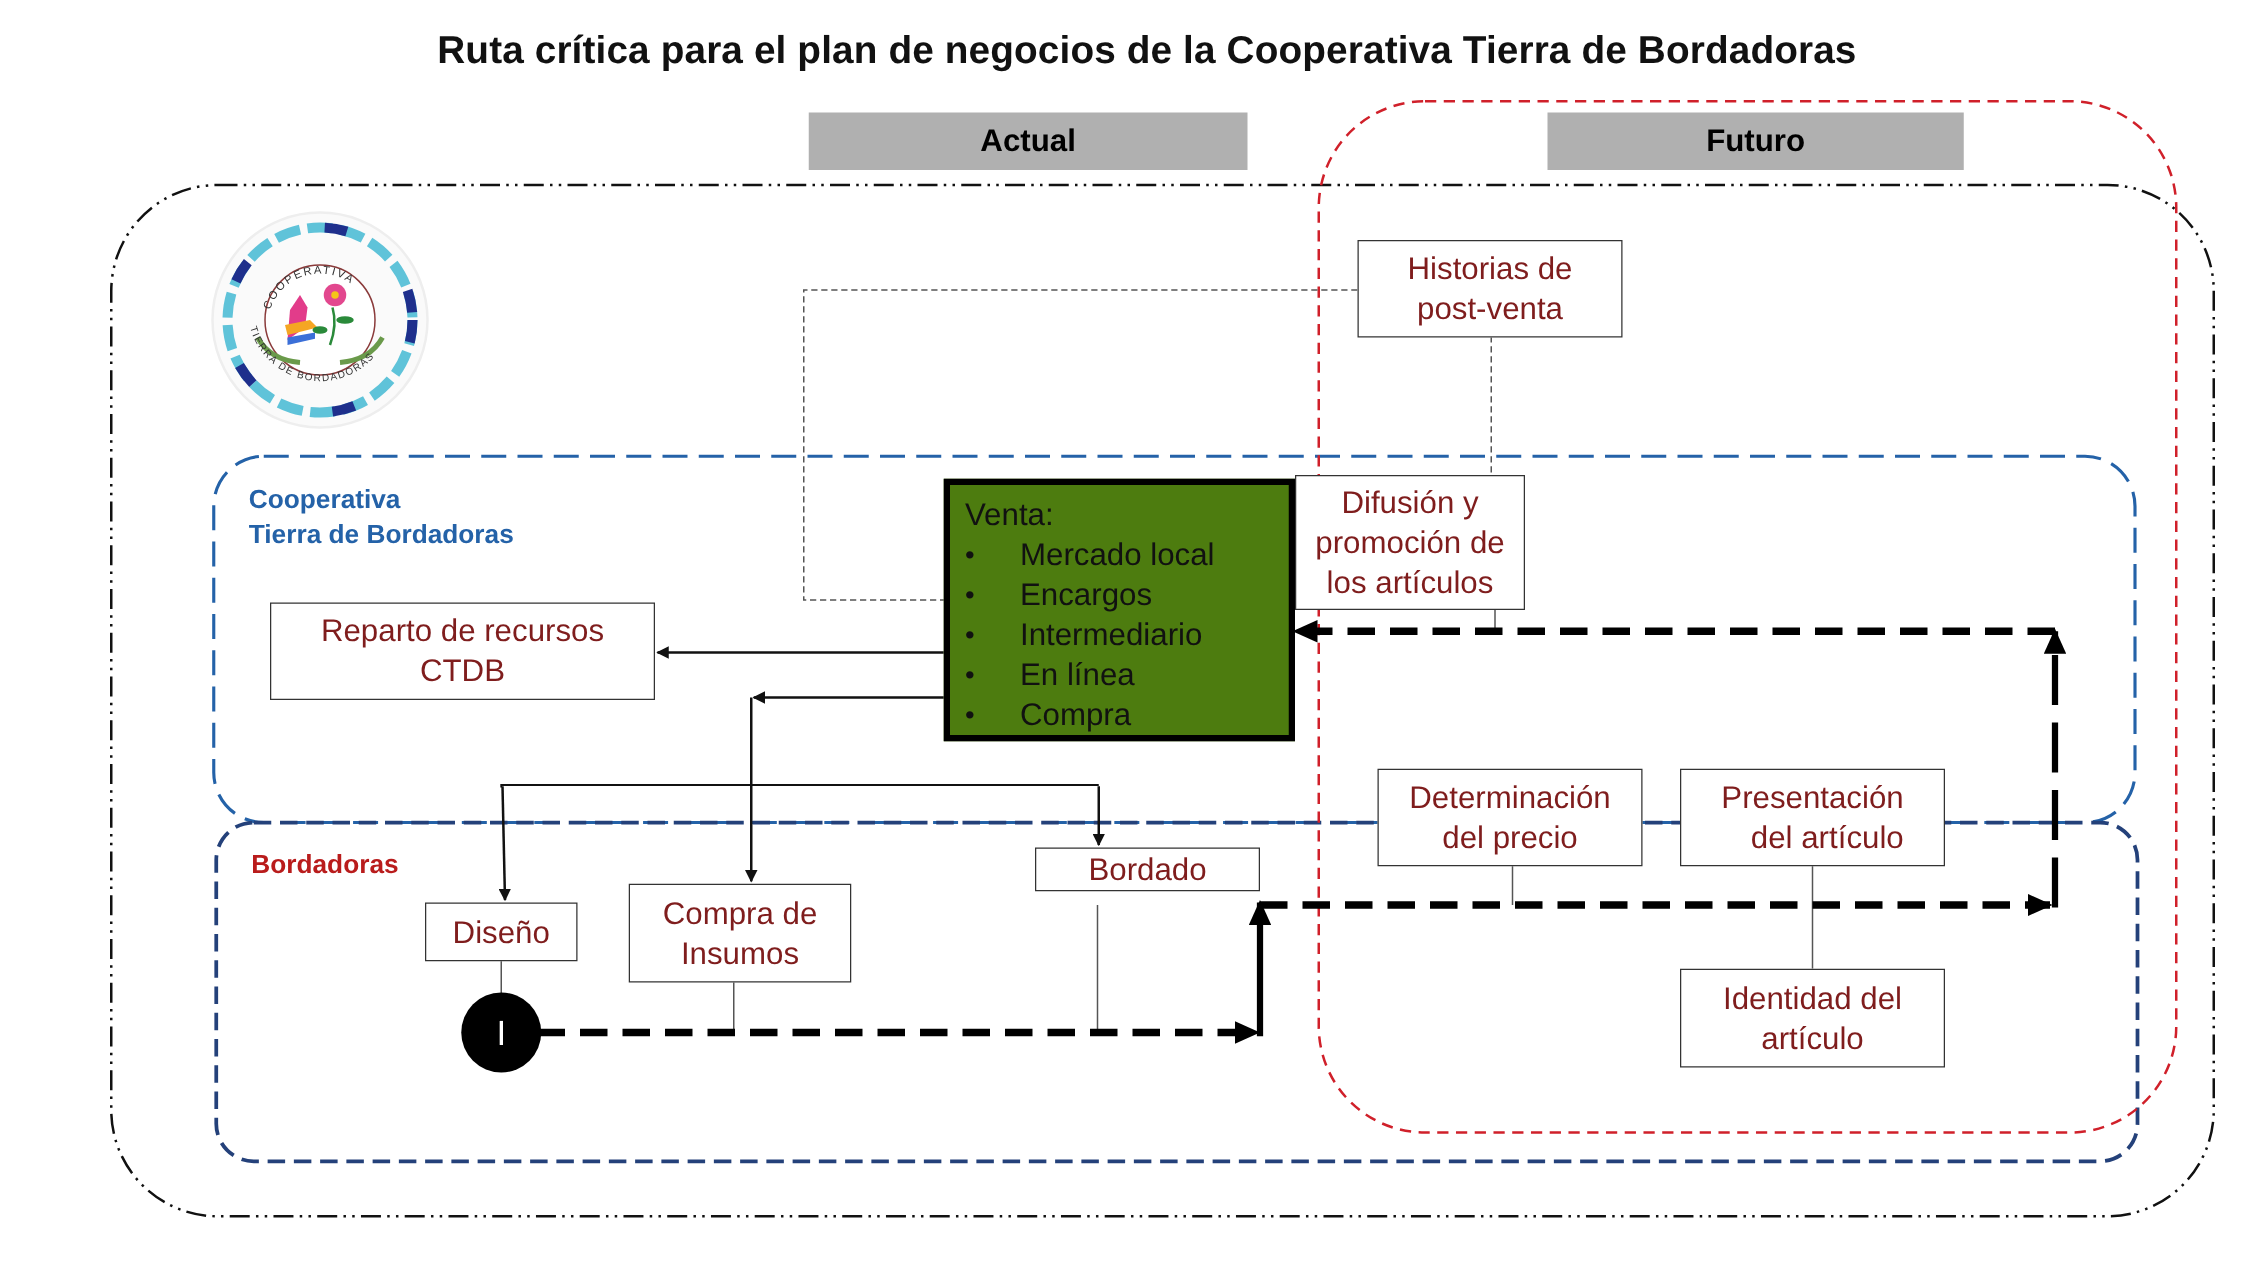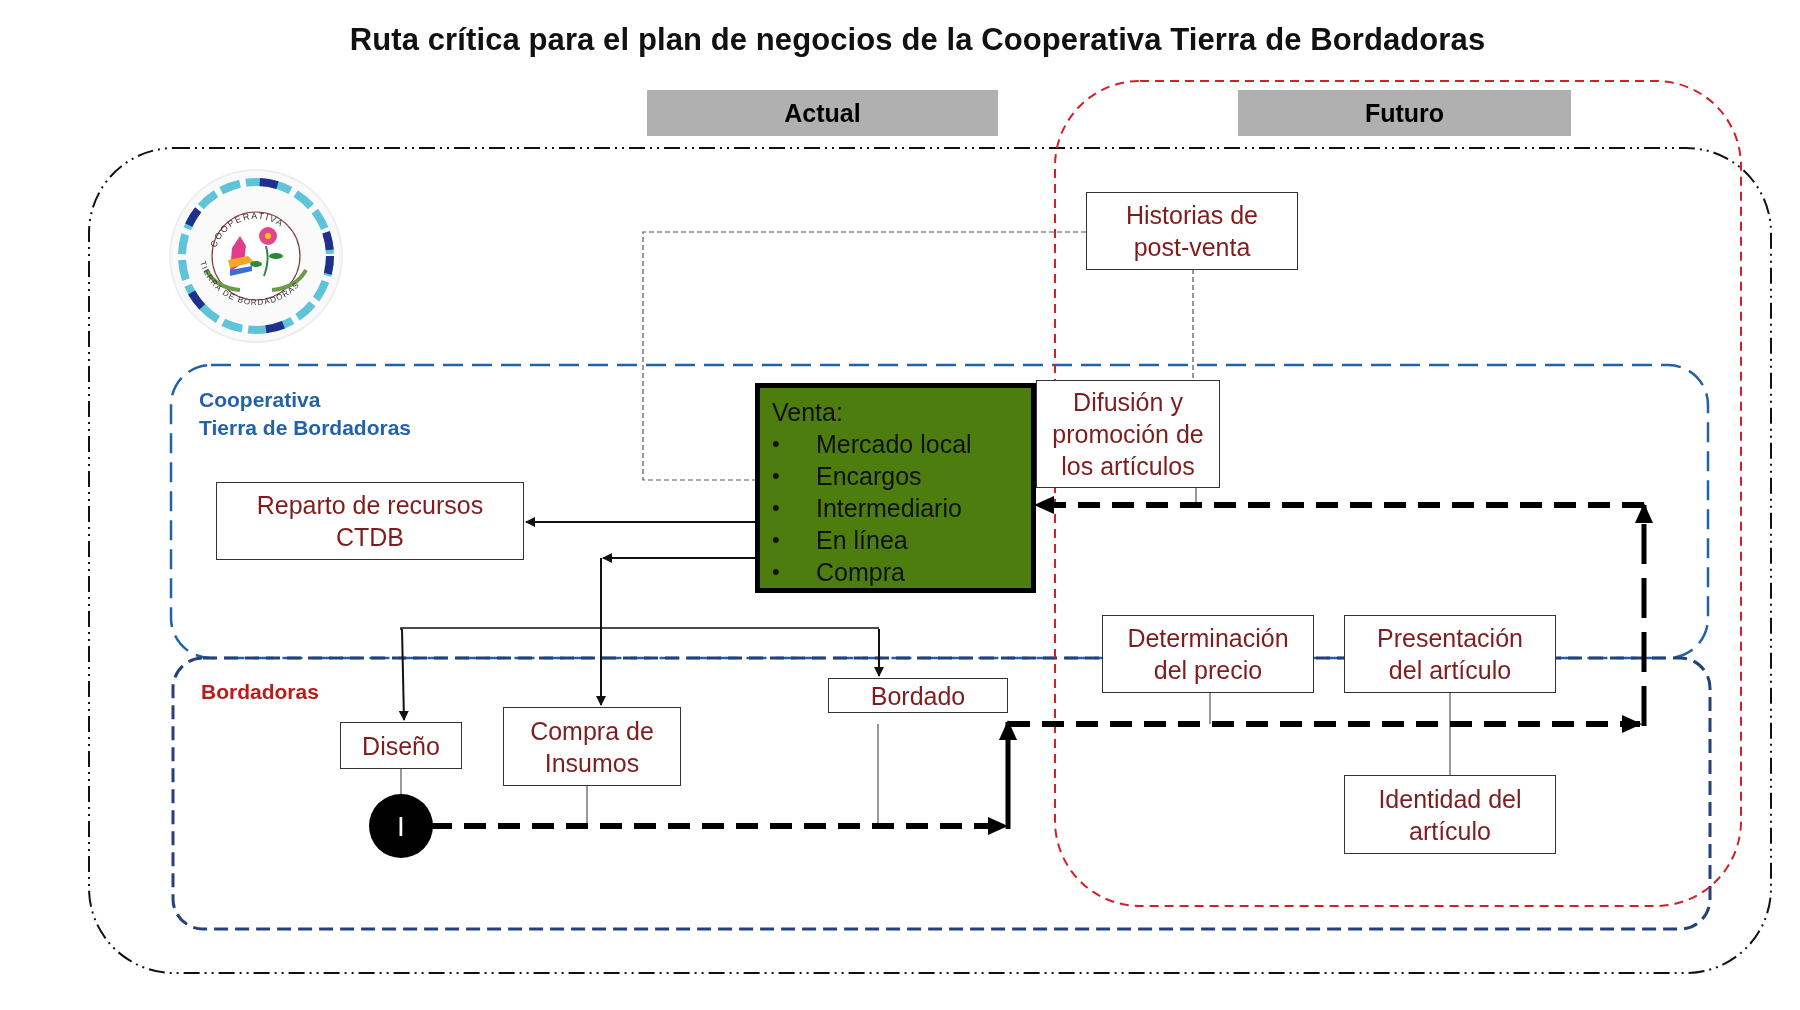--- a/index.html
+++ b/index.html
@@ -131,21 +131,21 @@
   </ul>
 </div>
 
 <div class="box" style="left:1086px; top:192px; width:212px; height:78px;">Historias de
 post-venta</div>
 <div class="box" style="left:1036px; top:380px; width:184px; height:108px;">Difusión y
 promoción de
 los artículos</div>
 <div class="box" style="left:1086px; top:615px; width:212px; height:78px;margin-left:16px;">Determinación
 del precio</div>
-<div class="box" style="left:1344px; top:615px; width:212px; height:78px;">Presentación
+<div class="box" style="left:1344px; top:615px; width:212px; height:78px;text-align:right;">Presentación
 del artículo</div>
 <div class="box" style="left:1344px; top:775px; width:212px; height:79px;">Identidad del
 artículo</div>
 
 <div class="box" style="left:340px; top:722px; width:122px; height:47px;">Diseño</div>
 <div class="box" style="left:503px; top:707px; width:178px; height:79px;">Compra de
 Insumos</div>
 <div class="box" style="left:828px; top:678px; width:180px; height:35px;">Bordado</div>
 
 </body></html>

